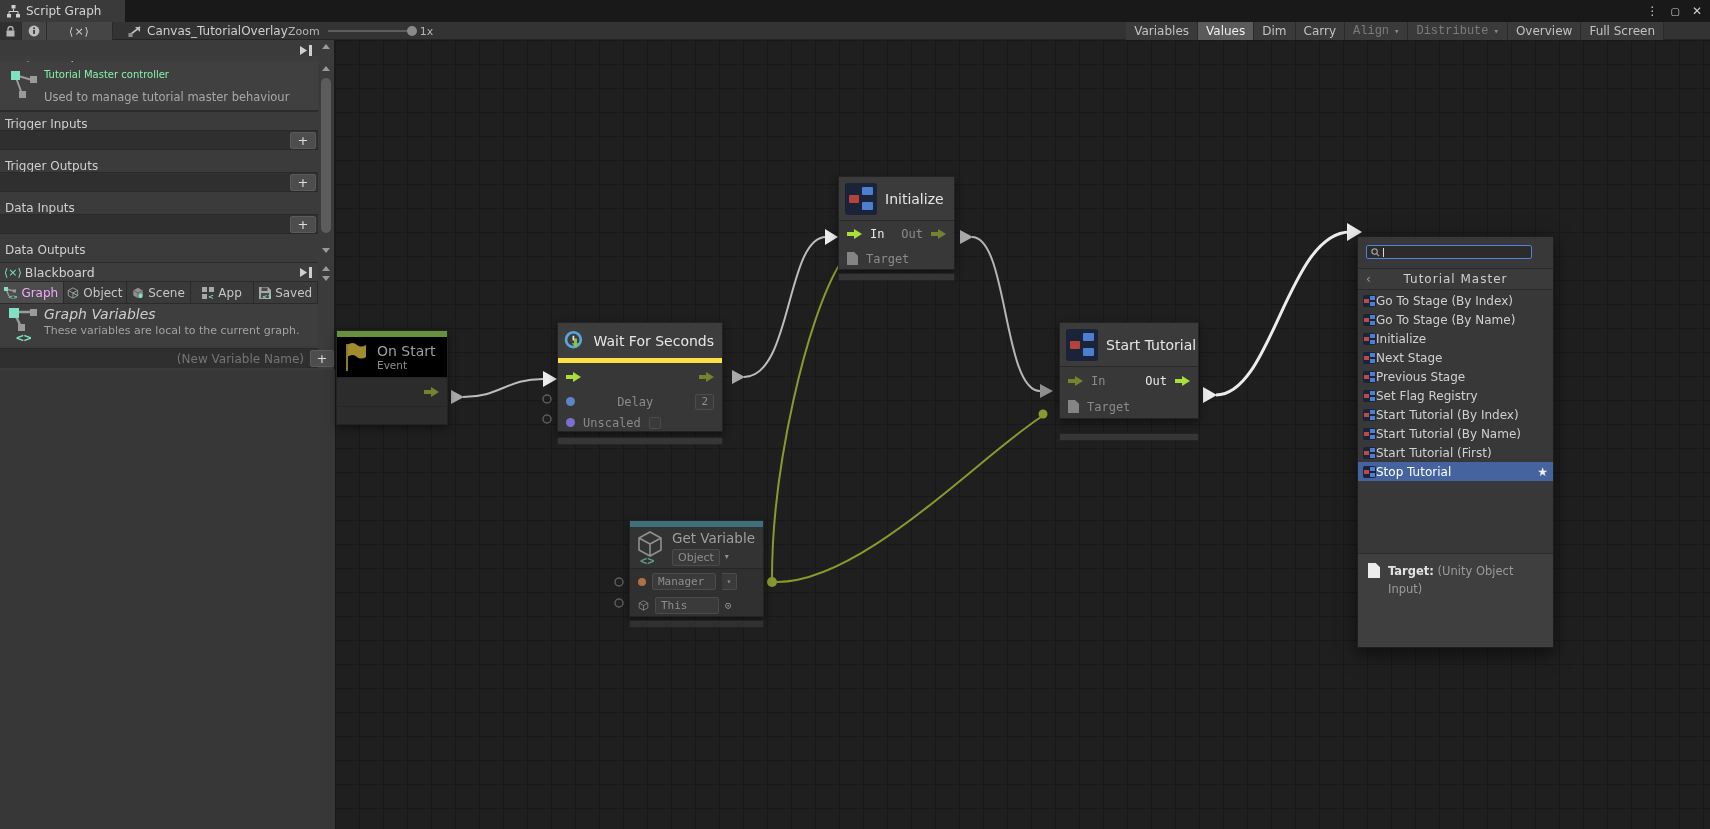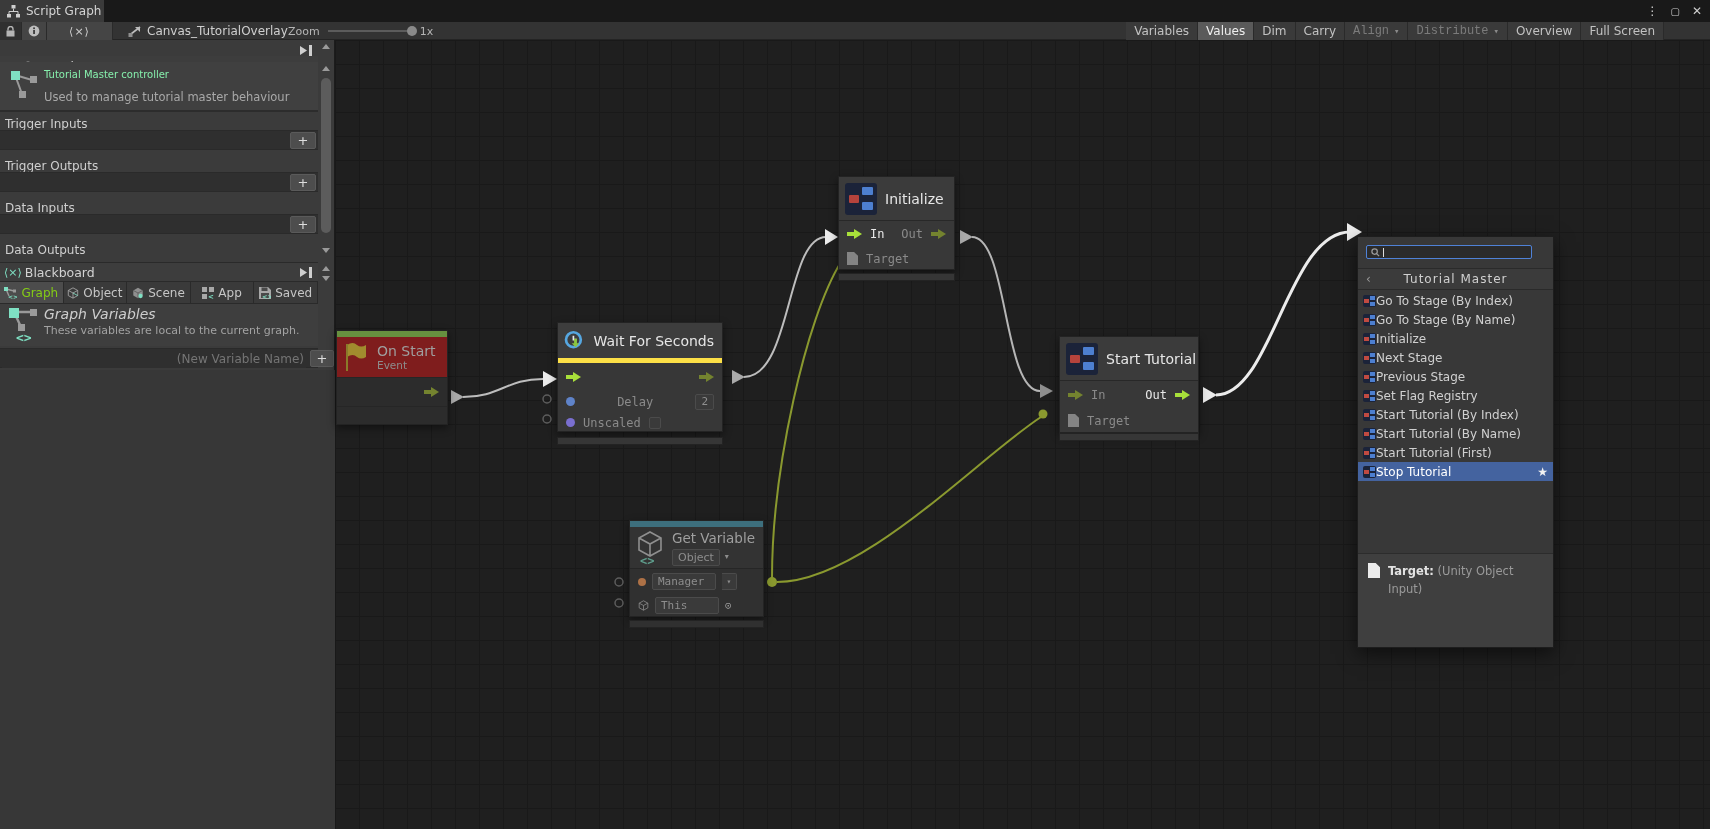--- a/index.html
+++ b/index.html
@@ -3,21 +3,21 @@
 <meta charset="utf-8">
 <style>
   html,body{margin:0;padding:0;background:#111;}
   #app{position:relative;width:1710px;height:829px;overflow:hidden;
        font-family:"DejaVu Sans","Liberation Sans",sans-serif;
        -webkit-font-smoothing:antialiased;color:#ccc;font-size:12px;}
   .abs{position:absolute;}
 
   
   .titlebar{left:0;top:0;width:1710px;height:22px;background:#191919;}
-  .win-tab{left:0;top:0;height:22px;width:104px;background:#3a3a3a;display:flex;align-items:center;gap:6px;padding-left:7px;box-sizing:border-box;}
+  .win-tab{left:0;top:0;height:22px;width:125px;background:#3a3a3a;display:flex;align-items:center;gap:6px;padding-left:7px;box-sizing:border-box;}
   .win-tab span{font-size:12px;color:#d4d4d4;}
   .win-ctrls{right:8px;top:0;height:22px;display:flex;align-items:center;gap:12px;color:#cfcfcf;font-size:12px;}
   .win-ctrls span{cursor:default;}
 
   
   .toolbar{left:0;top:22px;width:1710px;height:18px;background:#333333;border-bottom:1px solid #242424;box-sizing:border-box;}
   .tb-btn{height:18px;display:flex;align-items:center;justify-content:center;box-sizing:border-box;border-right:1px solid #2a2a2a;color:#c2c2c2;}
   .tb-left{left:0;top:0;display:flex;height:18px;}
   .tb-lock{width:22px;background:#303030;}
   .tb-info{width:25px;background:#454545;}
@@ -46,21 +46,21 @@
   .gi-title{position:absolute;left:44px;top:7px;font-size:10px;color:#86efac;}
   .gi-sub{position:absolute;left:44px;top:28px;font-size:11.5px;color:#a8a8a8;}
 
   .sec-label{width:318px;height:16px;color:#cfcfcf;font-size:12px;padding:3px 0 0 5px;box-sizing:border-box;background:#3b3b3b;}
   .sec-field{width:318px;height:20px;background:#2f2f2f;border-top:1px solid #2a2a2a;border-bottom:1px solid #2a2a2a;position:relative;box-sizing:border-box;}
   .plus-btn{position:absolute;right:2px;top:1px;width:26px;height:17px;background:#4d4d4d;border:1px solid #5a5a5a;border-radius:2px;color:#ddd;display:flex;align-items:center;justify-content:center;font-size:13px;box-sizing:border-box;}
 
   .bb-head{left:0;top:222px;width:318px;height:20px;background:#3d3d3d;border-top:1px solid #2a2a2a;border-bottom:1px solid #2a2a2a;display:flex;align-items:center;gap:3px;padding-left:4px;box-sizing:border-box;color:#d2d2d2;}
   .bb-tabs{left:0;top:242px;width:318px;height:22px;display:flex;background:#343434;border-bottom:1px solid #2a2a2a;box-sizing:border-box;}
   .bb-tab{flex:1;display:flex;align-items:center;justify-content:center;gap:4px;font-size:12px;color:#c6c6c6;background:#3a3a3a;border-right:1px solid #2a2a2a;box-sizing:border-box;}
-  .bb-tab.active{background:#4c4c4c;color:#84cc16;}
+  .bb-tab.active{background:#4c4c4c;color:#f0abfc;}
   .gv-block{left:0;top:264px;width:318px;height:42px;background:#3e3e3e;}
   .gv-title{position:absolute;left:44px;top:2px;font-size:14px;color:#cdcdcd;font-style:italic;}
   .gv-sub{position:absolute;left:44px;top:20px;font-size:11px;color:#a2a2a2;}
   .nv-row{left:0;top:308px;width:318px;height:20px;background:#2f2f2f;border-top:1px solid #2a2a2a;border-bottom:1px solid #2a2a2a;box-sizing:border-box;}
   .nv-input{position:absolute;left:2px;top:1px;width:300px;height:16px;background:#2f2f2f;border:none;outline:none;color:#8d8d8d;font-size:12px;text-align:right;font-family:inherit;}
   .panel-rest{left:0;top:330px;width:335px;height:459px;background:#373737;}
 
   
   .canvas{left:335px;top:40px;width:1375px;height:789px;background-color:#1f1f1f;
     background-image:
@@ -375,21 +375,21 @@
 
     <circle cx="547" cy="399" r="4" fill="none" stroke="#5d5d5d" stroke-width="1.5"></circle>
     <circle cx="547" cy="419" r="4" fill="none" stroke="#5d5d5d" stroke-width="1.5"></circle>
     <circle cx="619" cy="582" r="4" fill="none" stroke="#5d5d5d" stroke-width="1.5"></circle>
     <circle cx="619" cy="603" r="4" fill="none" stroke="#5d5d5d" stroke-width="1.5"></circle>
     <circle cx="749" cy="582" r="4.5" fill="#6f6f6f"></circle>
   </svg>
 
   <div class="node dim" style="left:336px;top:330px;width:112px;height:95px;background:#2c2c2c;">
     <div style="height:6px;background:#67903f;"></div>
-    <div class="nheader" style="height:41px;background:#7f1d1d;border-bottom:1px solid #262626;">
+    <div class="nheader" style="height:41px;background:#000000;border-bottom:1px solid #262626;">
       <svg width="26" height="30" viewBox="0 0 26 30">
         <path d="M4 3 q6 -4 10 0 q4 3 9 0 l0 12 q-5 3 -9 0 q-4 -4 -10 0 z" fill="#a18c2e"></path>
         <rect x="3" y="2" width="2" height="27" fill="#8a7a2a"></rect>
       </svg>
       <div>
         <div class="ntitle">On Start</div>
         <div style="font-size:10.5px;color:#8d8d8d;">Event</div>
       </div>
     </div>
     <div class="nrow" style="height:29px;justify-content:flex-end;border-bottom:1px solid #262626;">
@@ -457,21 +457,21 @@
           </span>
       </span>
     </div>
     <div class="nrow" style="height:23px;">
       <span class="doc-icon"></span>
       <span class="plabel muted">Target</span>
     </div>
   </div>
   <div class="nfooter" style="left:838px;top:273px;width:117px;height:8px;"></div>
 
-  <div class="node" style="left:1059px;top:336px;width:140px;height:97px;background:#383838;">
+  <div class="node" style="left:1059px;top:322px;width:140px;height:97px;background:#383838;">
     <div class="nheader" style="height:44px;background:#3b3b3b;border-bottom:1px solid #282828;">
       <span class="unit-icon-big">
           <span class="r"></span>
           <span class="b1"></span>
           <span class="b2"></span>
         </span>
       <div class="ntitle">Start Tutorial</div>
     </div>
     <div class="nrow" style="height:27px;justify-content:space-between;">
       <span style="display:flex;align-items:center;">

